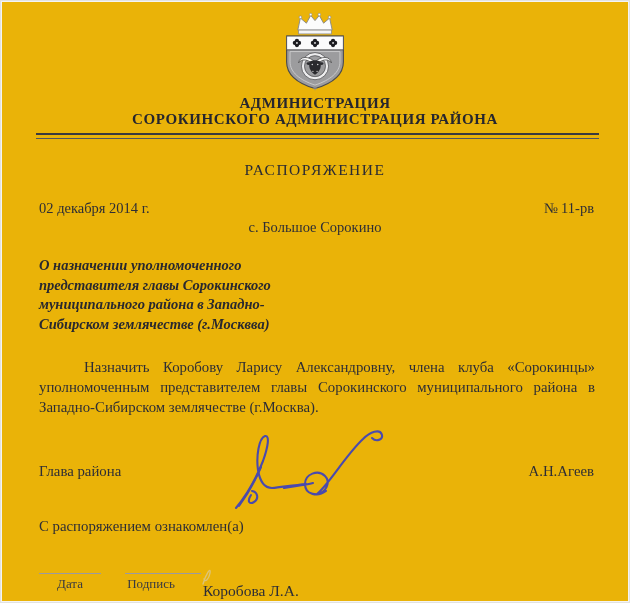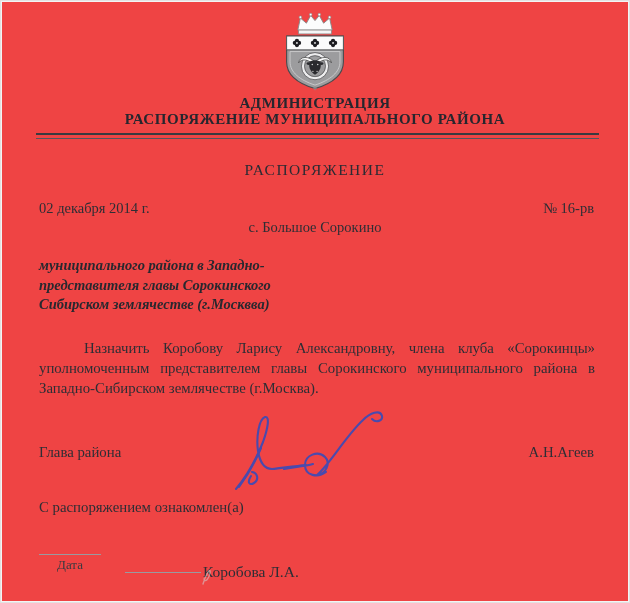--- a/index.html
+++ b/index.html
@@ -1,19 +1,19 @@
 <!DOCTYPE html>
 <html><head>
 <meta charset="utf-8">
 <style>
   html,body{margin:0;padding:0;background:#ffffff;}
   .page{
     position:relative;
     width:630px;height:603px;
-    background:#ef4444;
+    background:#eab308;
     box-sizing:border-box;
     border:1px solid #e2e2e2;
     box-shadow:inset 0 0 0 1px #f4f4f4;
     font-family:"Liberation Serif","DejaVu Serif",serif;
     color:#2e2e35;
     overflow:hidden;
   }
   .emblem{display:block;margin:11px auto 0;}
   .org-name{
     text-align:center;
@@ -172,36 +172,37 @@
       <circle cx="46.8" cy="61" r="0.8" fill="#e8e8e8"></circle>
       <circle cx="53.2" cy="61" r="0.8" fill="#e8e8e8"></circle>
       <circle cx="47.6" cy="69" r="0.8" fill="#dcdcdc"></circle>
       <circle cx="52.4" cy="69" r="0.8" fill="#dcdcdc"></circle>
     </g>
     <path d="M50,86 V91 M47.5,88.5 H52.5" stroke="#8f8f92" stroke-width="1" fill="none"></path>
   </svg>
 
   <div class="org-name">
     <div>АДМИНИСТРАЦИЯ</div>
-    <div>РАСПОРЯЖЕНИЕ МУНИЦИПАЛЬНОГО РАЙОНА</div>
+    <div>СОРОКИНСКОГО АДМИНИСТРАЦИЯ РАЙОНА</div>
   </div>
 
   <div class="double-rule"></div>
 
   <div class="doc-title">РАСПОРЯЖЕНИЕ</div>
 
   <div class="date-row">
     <span>02 декабря 2014 г.</span>
-    <span>№ 16-рв</span>
+    <span>№ 11-рв</span>
   </div>
   <div class="place">с. Большое Сорокино</div>
 
   <div class="subject">
+    <div>О назначении уполномоченного</div>
+    <div>представителя главы Сорокинского</div>
     <div>муниципального района в Западно-</div>
-    <div>представителя главы Сорокинского</div>
     <div>Сибирском землячестве (г.Москвва)</div>
   </div>
 
   <div class="body-par">Назначить Коробову Ларису Александровну, члена клуба «Сорокинцы» уполномоченным представителем главы Сорокинского муниципального района в Западно-Сибирском землячестве (г.Москва).</div>
 
   <div class="sign-row">
     <span>Глава района</span>
     <svg class="signature-svg" width="185" height="100" viewBox="0 0 185 100" xmlns="http://www.w3.org/2000/svg">
       <g fill="none" stroke-linecap="round" stroke-linejoin="round">
         <path stroke-width="2.1" d="M22,97 C31,86 42,68 49,50 C54,36 56,24 51,25 C45,27 42,45 44,59 C46,71 51,77 58,77 C68,76 80,74 92,73" stroke="#4a4aad"></path>
@@ -214,20 +215,21 @@
 
   <div class="ack">С распоряжением ознакомлен(а)</div>
 
   <div class="fill-row">
     <div class="fill-col">
       <div class="blank-line blank-1"></div>
       <div class="fill-label">Дата</div>
     </div>
     <div class="fill-col">
       <div class="blank-line blank-2"></div>
+      <div class="fill-label">Подпись</div>
     </div>
     <div class="ack-name">Коробова Л.А.</div>
   </div>
 
   <svg class="artifact" width="20" height="24" viewBox="0 0 20 24" xmlns="http://www.w3.org/2000/svg">
     <path d="M4,20 C7,10 12,2 11,9 C10,15 6,19 5,15" fill="none" stroke="#d2d2d4" stroke-width="1.4" stroke-linecap="round"></path>
   </svg>
 
 </div>
 

